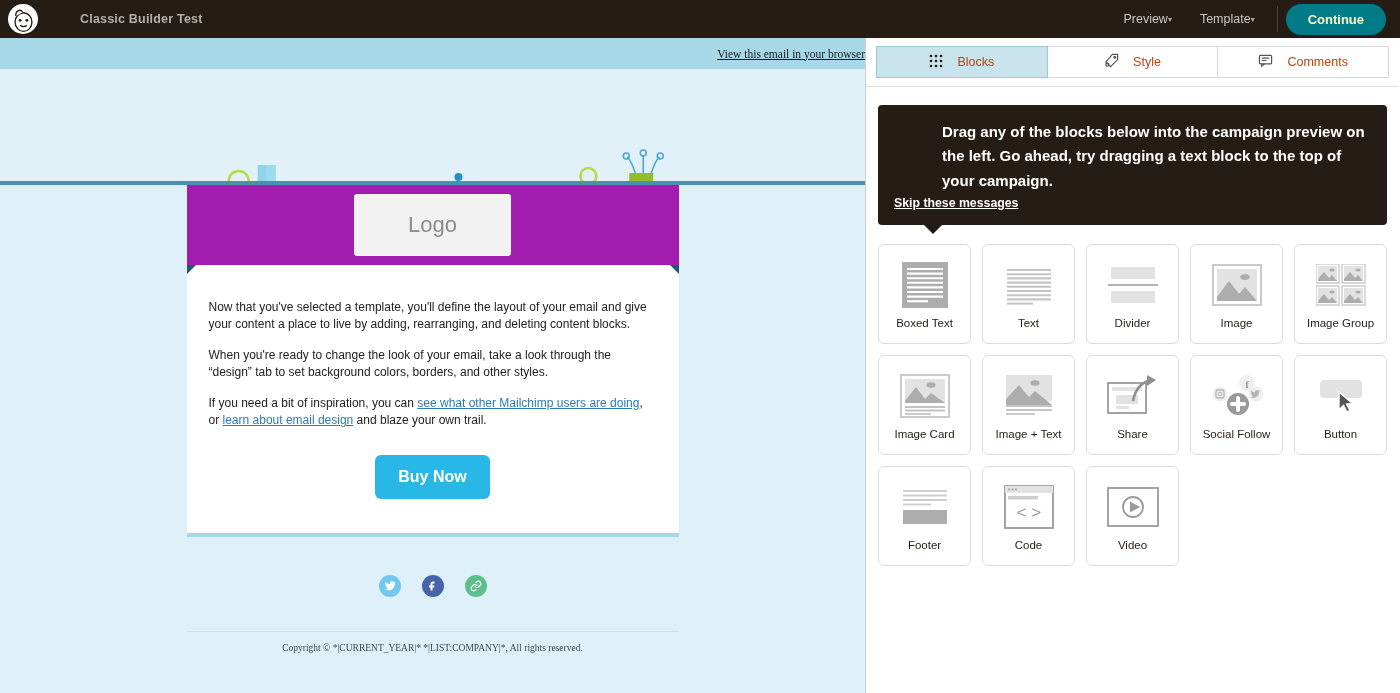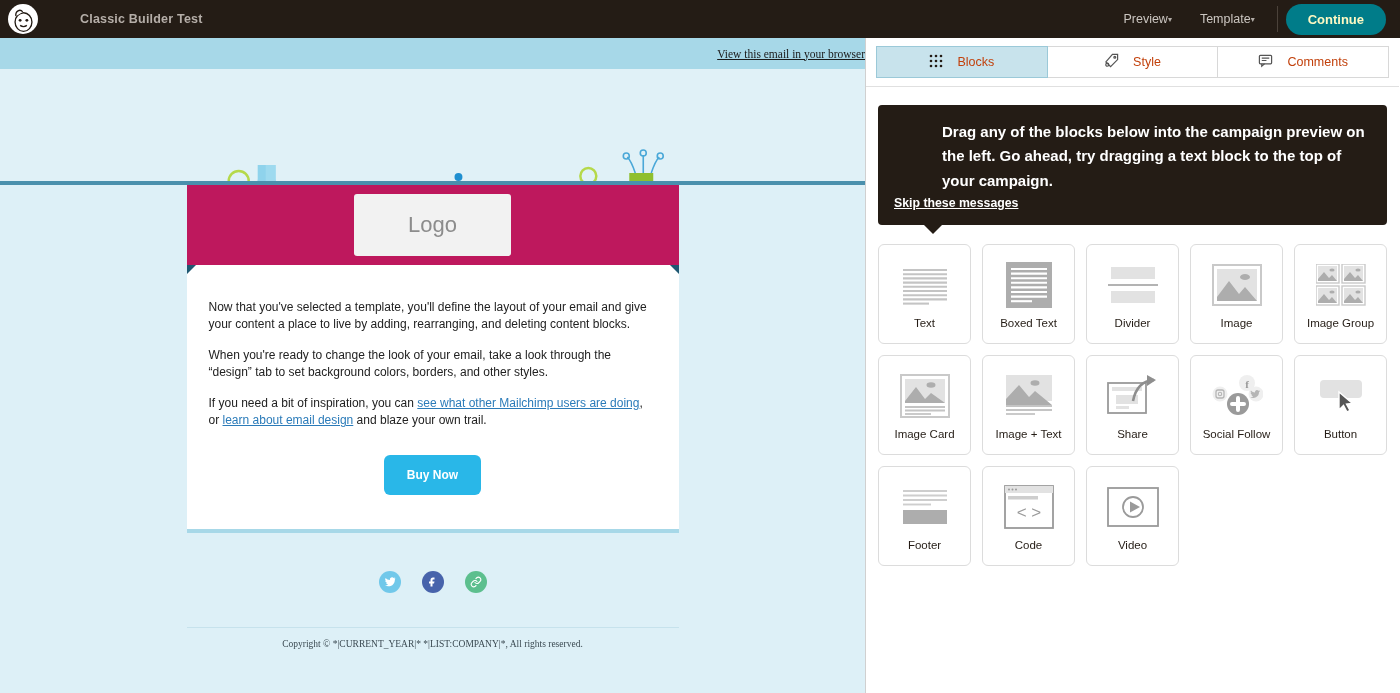--- a/index.html
+++ b/index.html
@@ -56,21 +56,21 @@
     font-family: "Liberation Serif", serif; font-size: 11.5px;
     color: #1a1a1a; text-decoration: underline; cursor: pointer;
   }
   .hero { height: 116px; position: relative; background: #e0f1f7; }
   .hero svg { display: block; width: 100%; height: 100%; }
 
   .email-body {
     width: 492px; margin: 0 auto; position: relative;
   }
   .logo-band {
-    background: #be185d; height: 80px; position: relative;
+    background: #a21caf; height: 80px; position: relative;
     display: flex; align-items: center; justify-content: center;
   }
   .logo-box {
     width: 157px; height: 62px; background: #f2f2f2; border-radius: 3px;
     display: flex; align-items: center; justify-content: center;
     color: #8c8c8c; font-size: 22px; font-weight: 300;
   }
   .ribbon-l, .ribbon-r {
     position: absolute; bottom: -9px; width: 0; height: 0;
     border-top: 9px solid #1f5872;
@@ -85,21 +85,21 @@
   .content-card p {
     font-family: Liberation Sans, sans-serif; font-size: 12px;
     color: #222; line-height: 1.42; margin-bottom: 14px;
   }
   .content-card a {
     color: #2b7bb9; text-decoration: underline;
   }
   .buy-wrap { text-align: center; margin-top: 26px; }
   .buy-btn {
     display: inline-block; background: #29b7e8; color: #fff;
-    font-size: 12px; font-weight: bold; padding: 13px 23px;
+    font-size: 16px; font-weight: bold; padding: 13px 23px;
     border-radius: 6px; border: none; cursor: pointer;
   }
 
   .social-row {
     display: flex; justify-content: center; gap: 21px;
     margin-top: 38px;
   }
   .soc {
     width: 22px; height: 22px; border-radius: 50%;
     display: flex; align-items: center; justify-content: center;
@@ -335,56 +335,56 @@
     <div class="tabs-underline"></div>
 
     <div class="tooltip">
       <p>Drag any of the blocks below into the campaign preview on the left. Go ahead, try dragging a text block to the top of your campaign.</p>
       <span class="tooltip-skip">Skip these messages</span>
     </div>
 
     <div class="block-grid" id="block-grid">
         <div class="block-card">
           <div class="block-icon">
+            <svg width="46" height="46" viewBox="0 0 46 46">
+              <rect width="46" height="46" fill="#adadad"></rect>
+              <g stroke="#fff" stroke-width="2.1">
+                <line x1="5" y1="7" x2="41" y2="7"></line>
+                <line x1="5" y1="11.6" x2="41" y2="11.6"></line>
+                <line x1="5" y1="16.2" x2="41" y2="16.2"></line>
+                <line x1="5" y1="20.799999999999997" x2="41" y2="20.799999999999997"></line>
+                <line x1="5" y1="25.4" x2="41" y2="25.4"></line>
+                <line x1="5" y1="30" x2="41" y2="30"></line>
+                <line x1="5" y1="34.599999999999994" x2="41" y2="34.599999999999994"></line>
+                <line x1="5" y1="39.2" x2="26" y2="39.2"></line>
+              </g>
+            </svg>
+          </div>
+          <div class="block-label">Boxed Text</div>
+        </div>
+        <div class="block-card">
+          <div class="block-icon">
             <svg width="52" height="40" viewBox="0 0 52 40">
               <g stroke="#c4c4c4" stroke-width="2.1">
                 <line x1="4" y1="5" x2="48" y2="5"></line>
                 <line x1="4" y1="9.2" x2="48" y2="9.2"></line>
                 <line x1="4" y1="13.4" x2="48" y2="13.4"></line>
                 <line x1="4" y1="17.6" x2="48" y2="17.6"></line>
                 <line x1="4" y1="21.8" x2="48" y2="21.8"></line>
                 <line x1="4" y1="26" x2="48" y2="26"></line>
                 <line x1="4" y1="30.200000000000003" x2="48" y2="30.200000000000003"></line>
                 <line x1="4" y1="34.400000000000006" x2="48" y2="34.400000000000006"></line>
                 <line x1="4" y1="38.6" x2="30" y2="38.6"></line>
               </g>
             </svg>
           </div>
           <div class="block-label">Text</div>
         </div>
         <div class="block-card">
           <div class="block-icon">
-            <svg width="46" height="46" viewBox="0 0 46 46">
-              <rect width="46" height="46" fill="#adadad"></rect>
-              <g stroke="#fff" stroke-width="2.1">
-                <line x1="5" y1="7" x2="41" y2="7"></line>
-                <line x1="5" y1="11.6" x2="41" y2="11.6"></line>
-                <line x1="5" y1="16.2" x2="41" y2="16.2"></line>
-                <line x1="5" y1="20.799999999999997" x2="41" y2="20.799999999999997"></line>
-                <line x1="5" y1="25.4" x2="41" y2="25.4"></line>
-                <line x1="5" y1="30" x2="41" y2="30"></line>
-                <line x1="5" y1="34.599999999999994" x2="41" y2="34.599999999999994"></line>
-                <line x1="5" y1="39.2" x2="26" y2="39.2"></line>
-              </g>
-            </svg>
-          </div>
-          <div class="block-label">Boxed Text</div>
-        </div>
-        <div class="block-card">
-          <div class="block-icon">
             <svg width="52" height="40" viewBox="0 0 52 40">
               <rect x="4" y="2" width="44" height="12" fill="#e2e2e2"></rect>
               <line x1="1" y1="20" x2="51" y2="20" stroke="#9a9a9a" stroke-width="1.6"></line>
               <rect x="4" y="26" width="44" height="12" fill="#e2e2e2"></rect>
             </svg>
           </div>
           <div class="block-label">Divider</div>
         </div>
         <div class="block-card">
           <div class="block-icon">

